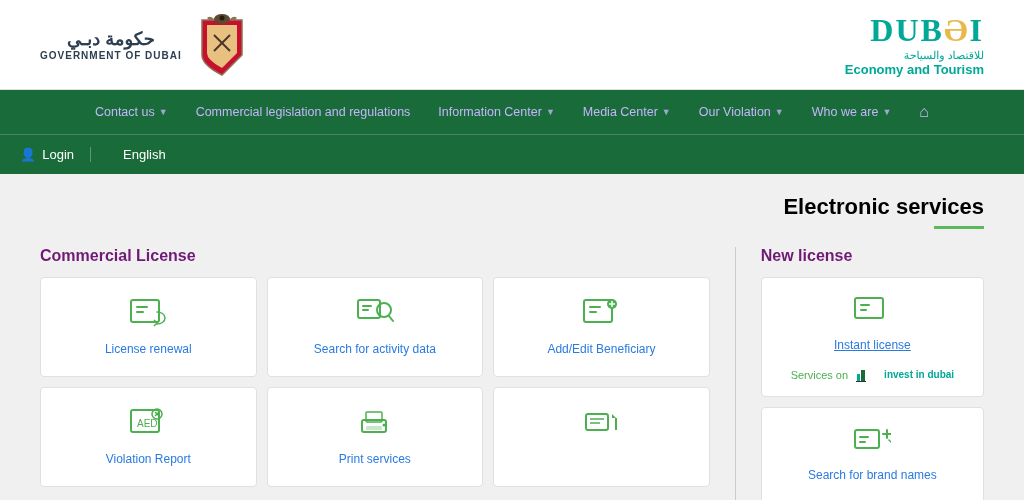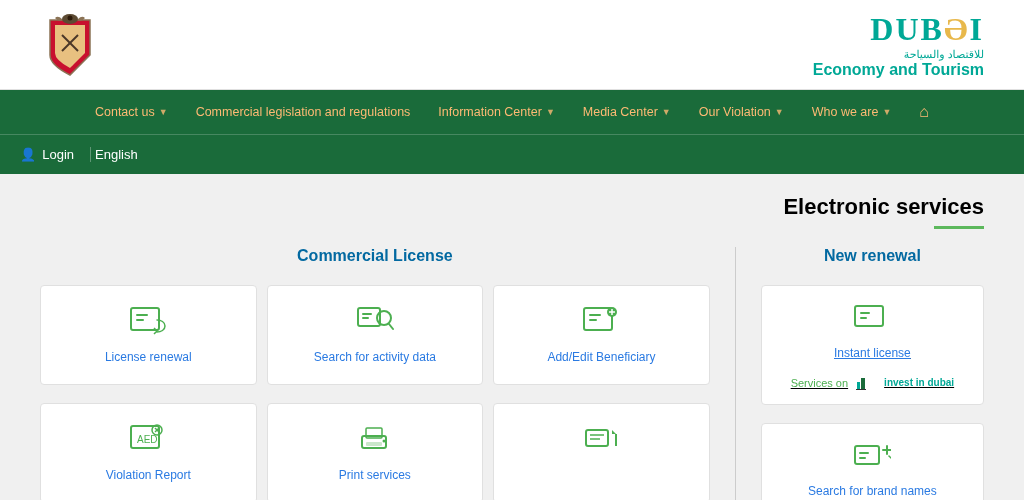--- a/index.html
+++ b/index.html
@@ -50,37 +50,37 @@
       color: #00a896;
       letter-spacing: 2px;
       font-family: Arial Black, sans-serif;
     }
     .dubai-subtitle-ar {
       font-size: 11px;
       color: #00a896;
       text-align: right;
     }
     .dubai-subtitle-en {
-      font-size: 16px;
+      font-size: 13px;
       color: #00a896;
       font-weight: bold;
       text-align: right;
     }
 
     
     .nav-main {
       background: #1a6b3a;
       display: flex;
       align-items: center;
       justify-content: center;
       height: 44px;
       gap: 0;
     }
     .nav-main a {
-      color: #fdba74;
+      color: #c4b5fd;
       text-decoration: none;
       font-size: 12.5px;
       padding: 0 14px;
       height: 44px;
       display: flex;
       align-items: center;
       gap: 4px;
       white-space: nowrap;
       transition: background 0.2s;
     }
@@ -109,21 +109,21 @@
       font-size: 13px;
       display: flex;
       align-items: center;
       gap: 6px;
       cursor: pointer;
       padding: 0 16px 0 0;
     }
     .nav-sub-lang {
       color: #fff;
       font-size: 13px;
-      padding: 0 4px;
+      padding: 0 32px;
       cursor: pointer;
       border-left: 1px solid rgba(255,255,255,0.3);
     }
 
     
     .main-content {
       padding: 20px 40px;
       background: #f0f0f0;
     }
     .page-title {
@@ -145,23 +145,23 @@
     .services-container {
       display: flex;
       gap: 20px;
     }
     .service-section {
       flex: 1;
     }
     .service-section-title {
       font-size: 16px;
       font-weight: bold;
-      color: #0369a1;
+      color: #701a75;
       margin-bottom: 12px;
-      text-align: center;
+      text-align: left;
     }
     .service-grid {
       display: grid;
       grid-template-columns: 1fr 1fr 1fr;
       gap: 10px;
     }
     .service-grid-single {
       display: grid;
       grid-template-columns: 1fr;
       gap: 10px;
@@ -172,21 +172,20 @@
       border: 1px solid #e0e0e0;
       border-radius: 4px;
       padding: 18px 10px 12px;
       display: flex;
       flex-direction: column;
       align-items: center;
       gap: 10px;
       cursor: pointer;
       transition: box-shadow 0.2s;
       min-height: 100px;
-      margin-top: 8px;
     }
     .service-card-label {
       font-size: 12px;
       color: #2a7ae2;
       text-align: center;
       line-height: 1.3;
     }
     .service-card-label.underlined {
       text-decoration: underline;
     }
@@ -218,20 +217,24 @@
       width: 1px;
       background: #ccc;
       margin: 0 5px;
     }
   </style>
 </head>
 <body>
 
 <div class="header">
   <div class="header-left">
+    <div class="gov-logo-text">
+      <span class="gov-arabic">حكومة دبـي</span>
+      <span class="gov-english">GOVERNMENT OF DUBAI</span>
+    </div>
 
     <svg class="coat-of-arms" viewBox="0 0 60 70" xmlns="http://www.w3.org/2000/svg">
 
       <path d="M10 10 L50 10 L50 45 Q30 65 30 65 Q10 55 10 45 Z" fill="#c8102e" stroke="#8B7355" stroke-width="1.5"></path>
 
       <path d="M15 15 L45 15 L45 43 Q30 58 30 58 Q15 50 15 43 Z" fill="#e8c080" stroke="none"></path>
 
       <line x1="22" y1="25" x2="38" y2="41" stroke="#4a3728" stroke-width="2"></line>
       <line x1="38" y1="25" x2="22" y2="41" stroke="#4a3728" stroke-width="2"></line>
 
@@ -376,24 +379,24 @@
             </svg>
           </span>
         </div>
 
       </div>
     </div>
 
     <div class="section-divider"></div>
 
     <div class="service-section" style="flex:1">
-      <div class="service-section-title">New renewal</div>
+      <div class="service-section-title">New license</div>
       <div class="service-grid-single">
 
-        <div class="service-card" style="min-height:120px;text-decoration:underline;">
+        <div class="service-card" style="min-height:120px;">
           <span class="card-icon">
             <svg width="38" height="28" viewBox="0 0 38 28" fill="none" xmlns="http://www.w3.org/2000/svg">
               <rect x="2" y="2" width="28" height="20" rx="2" stroke="#4caf50" stroke-width="2" fill="none"></rect>
               <rect x="7" y="8" width="10" height="2" rx="1" fill="#4caf50"></rect>
               <rect x="7" y="13" width="7" height="2" rx="1" fill="#4caf50"></rect>
             </svg>
           </span>
           <span class="service-card-label underlined">Instant license</span>
 
           <div class="invest-badge">

